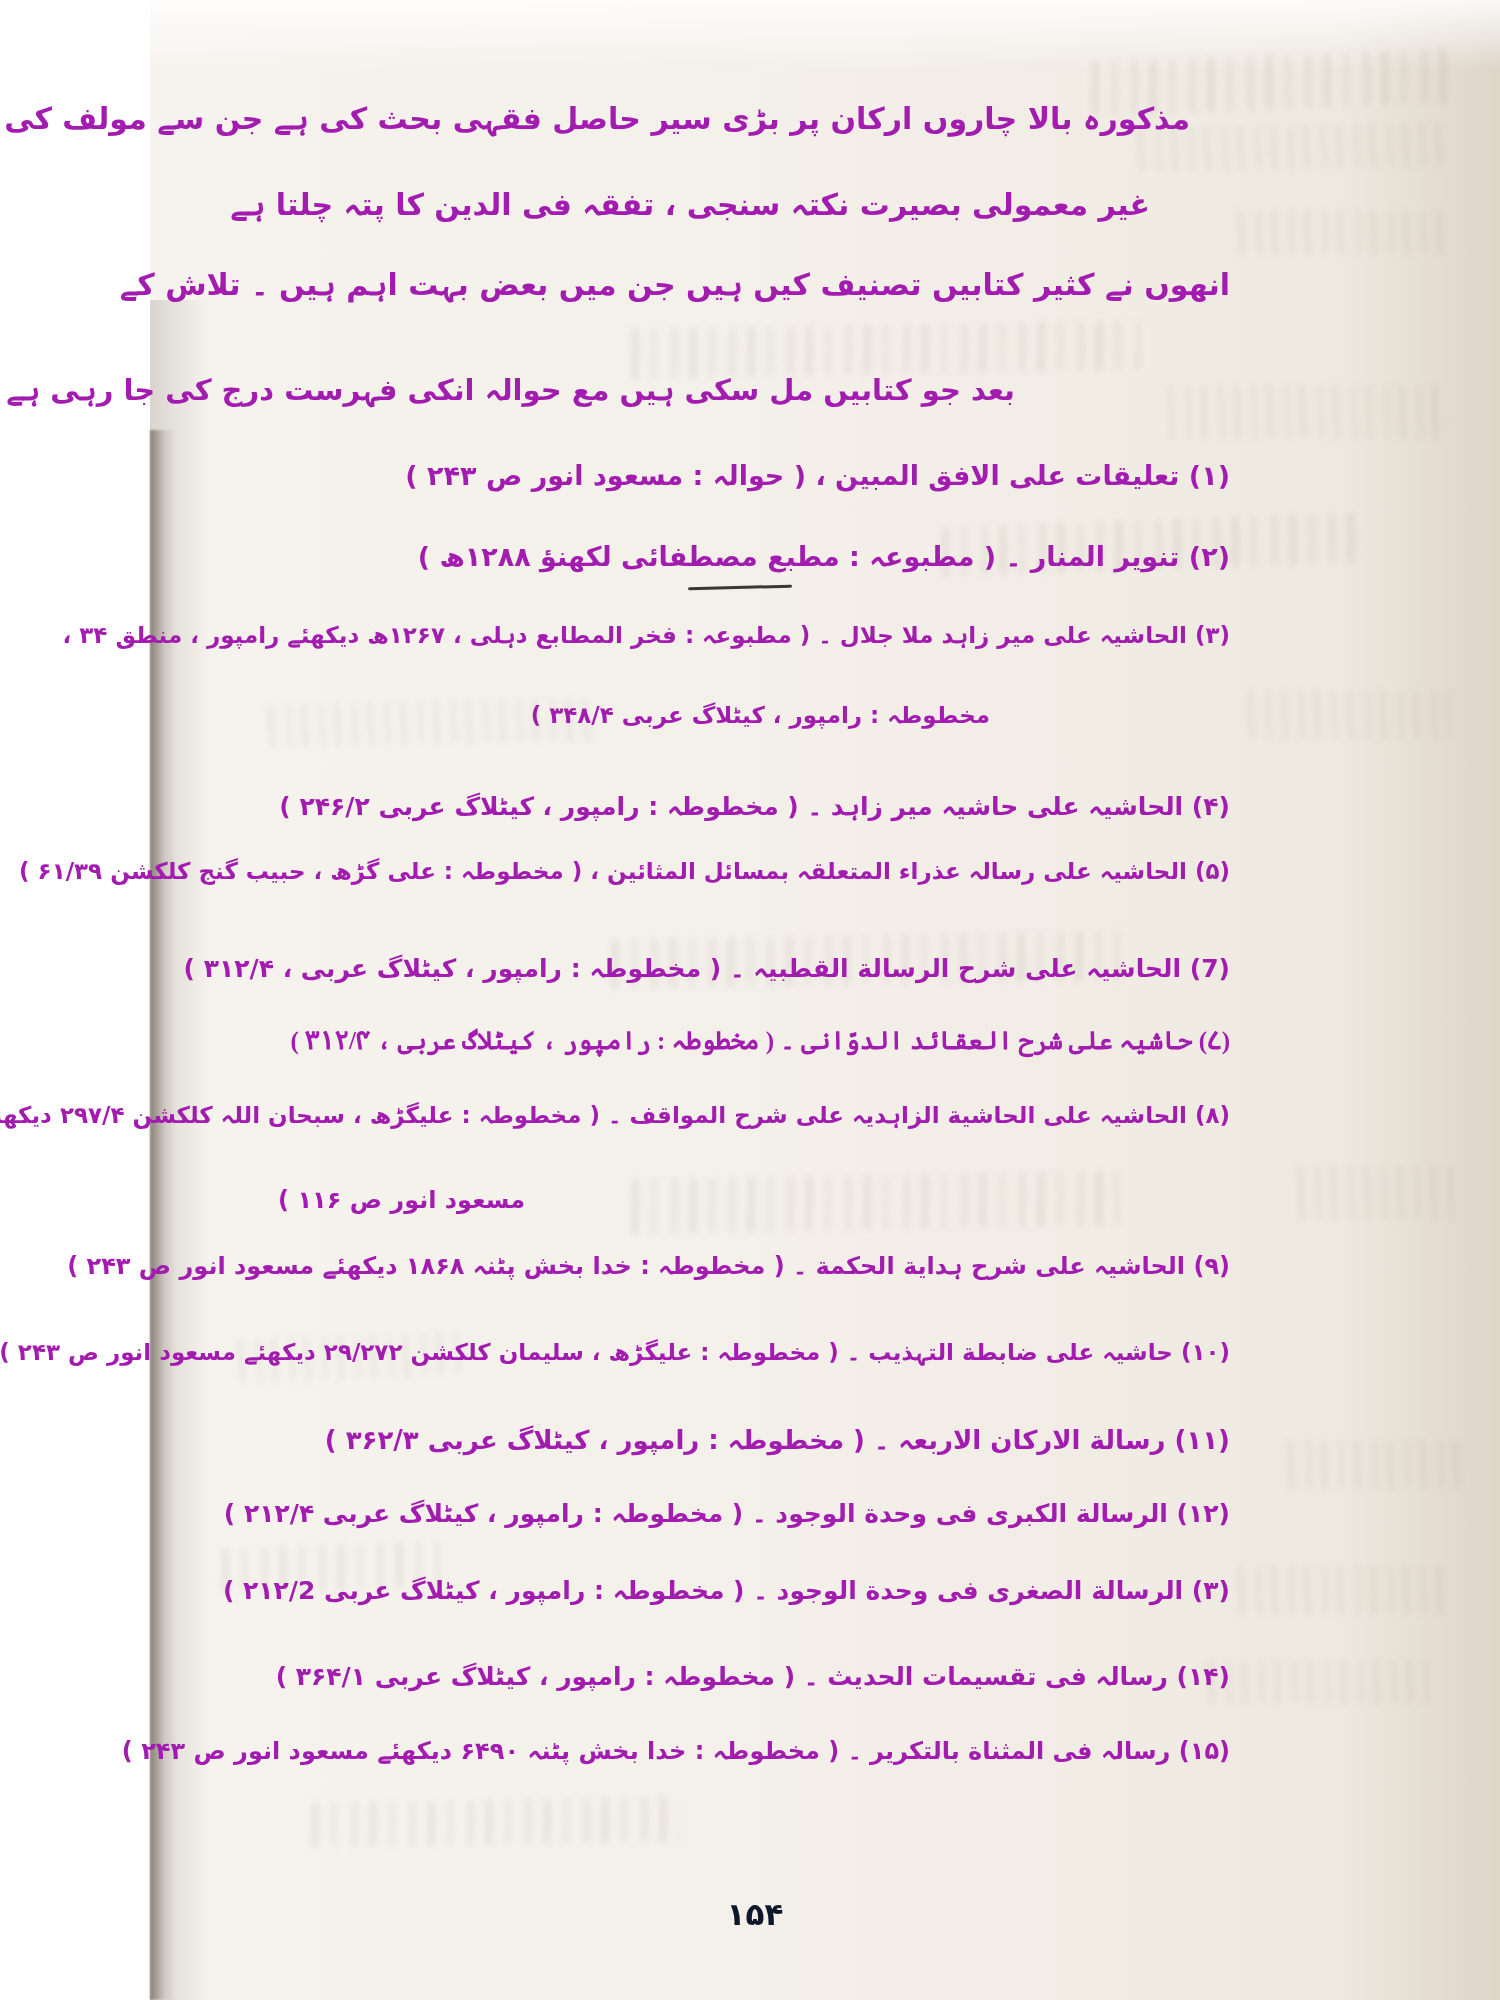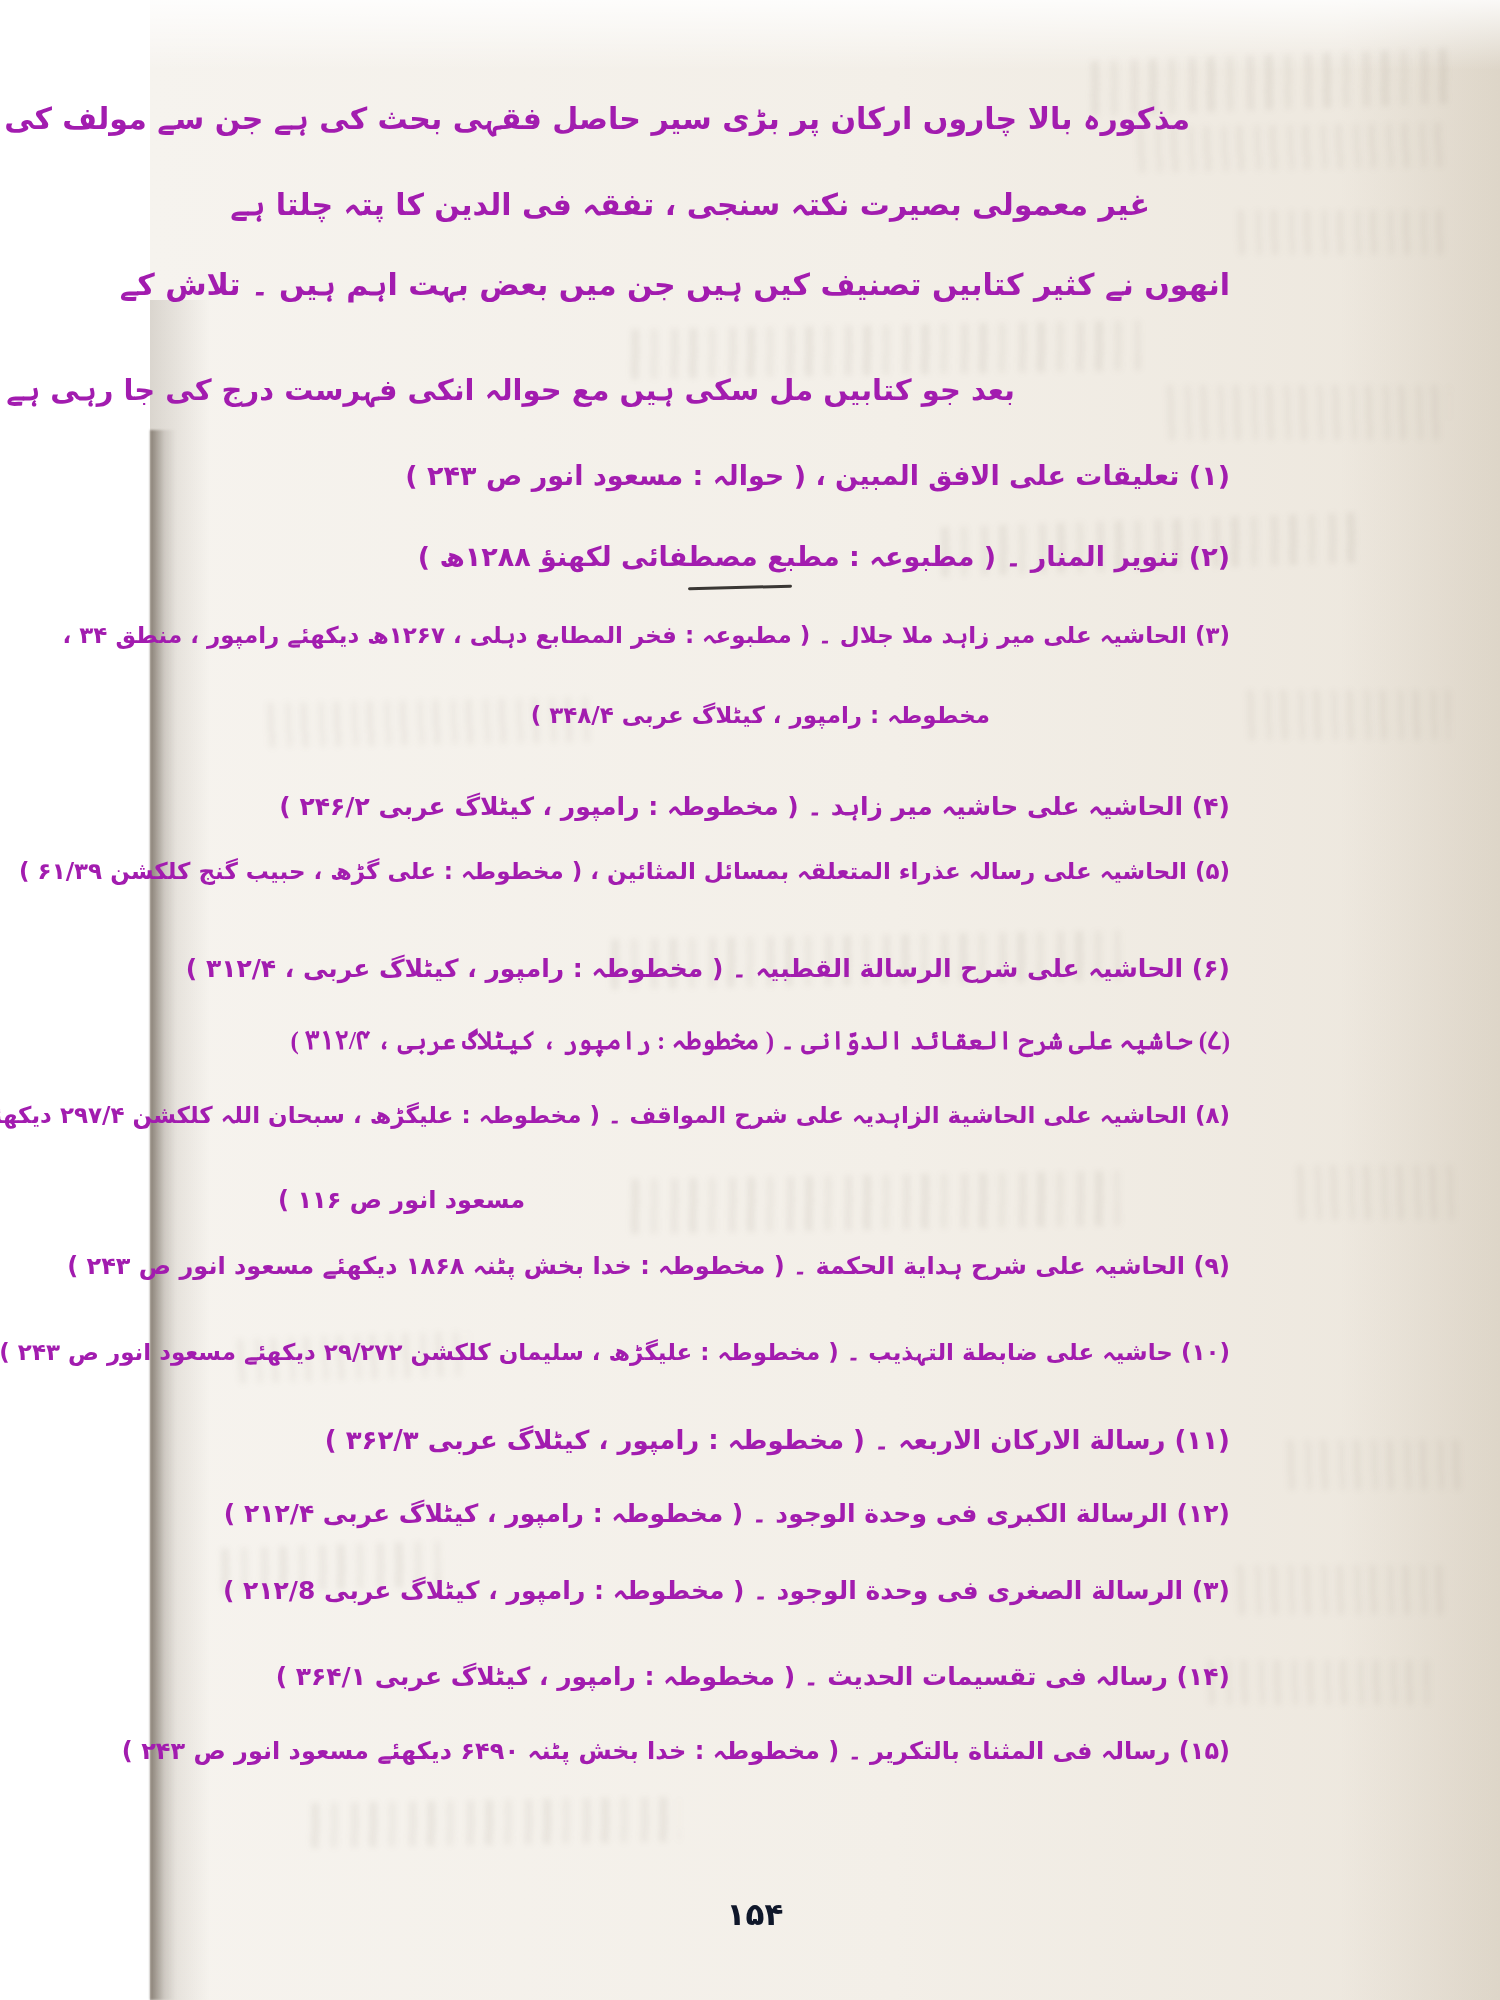--- a/index.html
+++ b/index.html
@@ -64,29 +64,29 @@
   <div class="line" style="top:262px;right:270px;font-size:30px;">انھوں نے کثیر کتابیں تصنیف کیں ہیں جن میں بعض بہت اہم ہیں ۔ تلاش کے</div>
   <div class="line" style="top:182px;right:350px;font-size:30px;">غیر معمولی بصیرت نکتہ سنجی ، تفقہ فی الدین کا پتہ چلتا ہے</div>
   <div class="line" style="top:368px;right:485px;font-size:29px;">بعد جو کتابیں مل سکی ہیں مع حوالہ انکی فہرست درج کی جا رہی ہے ۔</div>
 
   <div class="line" style="top:455px;right:270px;font-size:27px;">(۱) تعلیقات علی الافق المبین ، ( حوالہ : مسعود انور ص ۲۴۳ )</div>
   <div class="line" style="top:536px;right:270px;font-size:27px;">(۲) تنویر المنار ۔ ( مطبوعہ : مطبع مصطفائی لکھنؤ ۱۲۸۸ھ )</div>
   <div class="line" style="top:618px;right:270px;font-size:23px;">(۳) الحاشیہ علی میر زاہد ملا جلال ۔ ( مطبوعہ : فخر المطابع دہلی ، ۱۲۶۷ھ دیکھئے رامپور ، منطق ۳۴ ،</div>
   <div class="line" style="top:698px;right:510px;font-size:23px;">مخطوطہ : رامپور ، کیٹلاگ عربی ۳۴۸/۴ )</div>
   <div class="line" style="top:788px;right:270px;font-size:25px;">(۴) الحاشیہ علی حاشیہ میر زاہد ۔ ( مخطوطہ : رامپور ، کیٹلاگ عربی ۲۴۶/۲ )</div>
   <div class="line" style="top:854px;right:270px;font-size:23px;">(۵) الحاشیہ علی رسالہ عذراء المتعلقہ بمسائل المثائین ، ( مخطوطہ : علی گڑھ ، حبیب گنج کلکشن ۶۱/۳۹ )</div>
-  <div class="line" style="top:950px;right:270px;font-size:25px;">(۶) الحاشیہ علی شرح الرسالة القطبیہ ۔ ( مخطوطہ : رامپور ، کیٹلاگ عربی ، ۳۱۲/۴ )</div>
+  <div class="line" style="top:950px;right:270px;font-size:25px;">(7) الحاشیہ علی شرح الرسالة القطبیہ ۔ ( مخطوطہ : رامپور ، کیٹلاگ عربی ، ۳۱۲/۴ )</div>
   <div class="line" style="top:1022px;right:270px;font-size:25px;font-family:Liberation Serif, serif;">(۷) حاشیہ علی شرح العقائد الدوّانی ۔ ( مخطوطہ : رامپور ، کیٹلاگ عربی ، ۳۱۲/۴ )</div>
   <div class="line" style="top:1098px;right:270px;font-size:23px;">(۸) الحاشیہ علی الحاشیة الزاہدیہ علی شرح المواقف ۔ ( مخطوطہ : علیگڑھ ، سبحان اللہ کلکشن ۲۹۷/۴ دیکھئے</div>
   <div class="line" style="top:1182px;right:975px;font-size:24px;">مسعود انور ص ۱۱۶ )</div>
   <div class="line" style="top:1248px;right:270px;font-size:24px;">(۹) الحاشیہ علی شرح ہدایة الحکمة ۔ ( مخطوطہ : خدا بخش پٹنہ ۱۸۶۸ دیکھئے مسعود انور ص ۲۴۳ )</div>
   <div class="line" style="top:1335px;right:270px;font-size:23px;">(۱۰) حاشیہ علی ضابطة التہذیب ۔ ( مخطوطہ : علیگڑھ ، سلیمان کلکشن ۲۹/۲۷۲ دیکھئے مسعود انور ص ۲۴۳ )</div>
   <div class="line" style="top:1420px;right:270px;font-size:26px;">(۱۱) رسالة الارکان الاربعہ ۔ ( مخطوطہ : رامپور ، کیٹلاگ عربی ۳۶۲/۳ )</div>
   <div class="line" style="top:1495px;right:270px;font-size:25px;">(۱۲) الرسالة الکبری فی وحدة الوجود ۔ ( مخطوطہ : رامپور ، کیٹلاگ عربی ۲۱۲/۴ )</div>
-  <div class="line" style="top:1572px;right:270px;font-size:25px;">(۳) الرسالة الصغری فی وحدة الوجود ۔ ( مخطوطہ : رامپور ، کیٹلاگ عربی ۲۱۲/8 )</div>
+  <div class="line" style="top:1572px;right:270px;font-size:25px;">(۳) الرسالة الصغری فی وحدة الوجود ۔ ( مخطوطہ : رامپور ، کیٹلاگ عربی ۲۱۲/2 )</div>
   <div class="line" style="top:1658px;right:270px;font-size:25px;">(۱۴) رسالہ فی تقسیمات الحدیث ۔ ( مخطوطہ : رامپور ، کیٹلاگ عربی ۳۶۴/۱ )</div>
   <div class="line" style="top:1733px;right:270px;font-size:24px;">(۱۵) رسالہ فی المثناة بالتکریر ۔ ( مخطوطہ : خدا بخش پٹنہ ۶۴۹۰ دیکھئے مسعود انور ص ۲۴۳ )</div>
 
   <div class="underline-mark" style="left:688px;top:586px;width:104px;"></div>
 
   <div class="pageno" style="top:1896px;left:700px;width:110px;text-align:center;font-size:31px;letter-spacing:3px;">۱۵۴</div>
 
 </div>
 
 </body></html>

